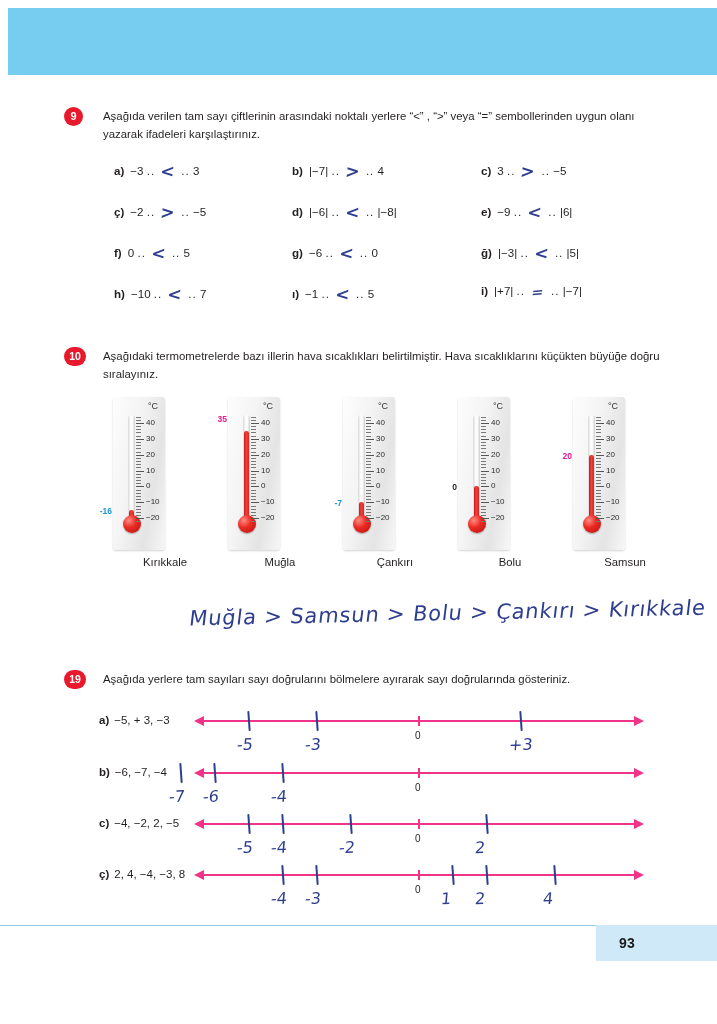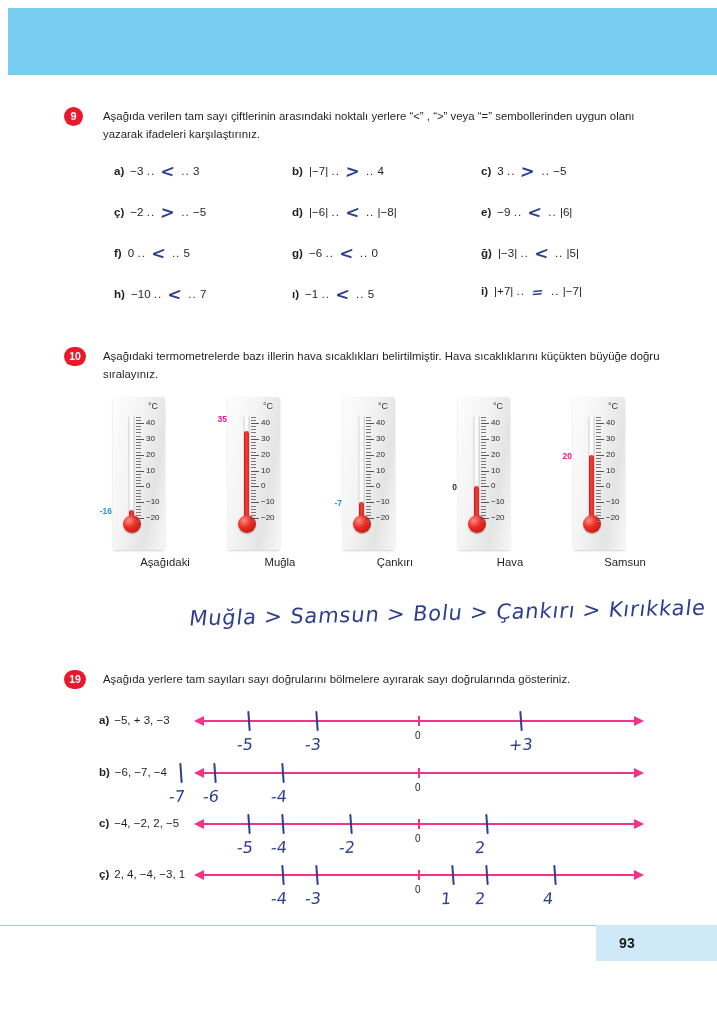--- a/index.html
+++ b/index.html
@@ -160,21 +160,21 @@
           <div class="sc-lbl" style="top: 7.94118px;">40</div>
           <div class="sc-lbl" style="top: 23.8235px;">30</div>
           <div class="sc-lbl" style="top: 39.7059px;">20</div>
           <div class="sc-lbl" style="top: 55.5882px;">10</div>
           <div class="sc-lbl" style="top: 71.4706px;">0</div>
           <div class="sc-lbl" style="top: 87.3529px;">−10</div>
           <div class="sc-lbl" style="top: 103.235px;">−20</div>
         </div>
         <div class="val-lbl" style="top: 109.294px; color: rgb(33, 150, 214);">-16</div>
       </div>
-      <div class="city" style="left: 26px;">Aşağıdaki</div>
+      <div class="city" style="left: 26px;">Kırıkkale</div>
     </div>
     <div class="therm-wrap" style="left: 115px;">
       <div class="therm-card">
         <div class="cels">°C</div>
         <div class="tube"></div>
         <div class="merc" style="top: 33.8824px; height: 92.1176px;"></div>
         <div class="bulb"></div>
         <div class="scale">
           <div class="tick min" style="top: 1.58824px;"></div>
           <div class="tick min" style="top: 4.76471px;"></div>
@@ -319,21 +319,21 @@
           <div class="sc-lbl" style="top: 7.94118px;">40</div>
           <div class="sc-lbl" style="top: 23.8235px;">30</div>
           <div class="sc-lbl" style="top: 39.7059px;">20</div>
           <div class="sc-lbl" style="top: 55.5882px;">10</div>
           <div class="sc-lbl" style="top: 71.4706px;">0</div>
           <div class="sc-lbl" style="top: 87.3529px;">−10</div>
           <div class="sc-lbl" style="top: 103.235px;">−20</div>
         </div>
         <div class="val-lbl" style="top: 85.4706px; color: rgb(35, 31, 32);">0</div>
       </div>
-      <div class="city" style="left: 26px;">Hava</div>
+      <div class="city" style="left: 26px;">Bolu</div>
     </div>
     <div class="therm-wrap" style="left: 460px;">
       <div class="therm-card">
         <div class="cels">°C</div>
         <div class="tube"></div>
         <div class="merc" style="top: 57.7059px; height: 68.2941px;"></div>
         <div class="bulb"></div>
         <div class="scale">
           <div class="tick min" style="top: 1.58824px;"></div>
           <div class="tick min" style="top: 4.76471px;"></div>
@@ -430,21 +430,21 @@
         <div class="h-num" style="left: 34px;">-5</div>
         <div class="h-tick" style="left: 79px;"></div>
         <div class="h-num" style="left: 68px;">-4</div>
         <div class="h-tick" style="left: 147px;"></div>
         <div class="h-num" style="left: 136px;">-2</div>
         <div class="h-tick" style="left: 283px;"></div>
         <div class="h-num" style="left: 272px;">2</div>
       </div>
     </div>
     <div class="nl-block" style="top: 862px;">
-      <div class="nl-lbl"><b>ç)</b><span>2, 4, −4, −3, 1</span></div>
+      <div class="nl-lbl"><b>ç)</b><span>2, 4, −4, −3, 8</span></div>
       <div class="nl-axis">
         <div class="arrow l"></div>
         <div class="arrow r"></div>
         <div class="zero-tick" style="left: 215px;"></div>
         <div class="zero-lbl" style="left: 215px;">0</div>
         <div class="h-tick" style="left: 79px;"></div>
         <div class="h-num" style="left: 68px;">-4</div>
         <div class="h-tick" style="left: 113px;"></div>
         <div class="h-num" style="left: 102px;">-3</div>
         <div class="h-tick" style="left: 249px;"></div>

